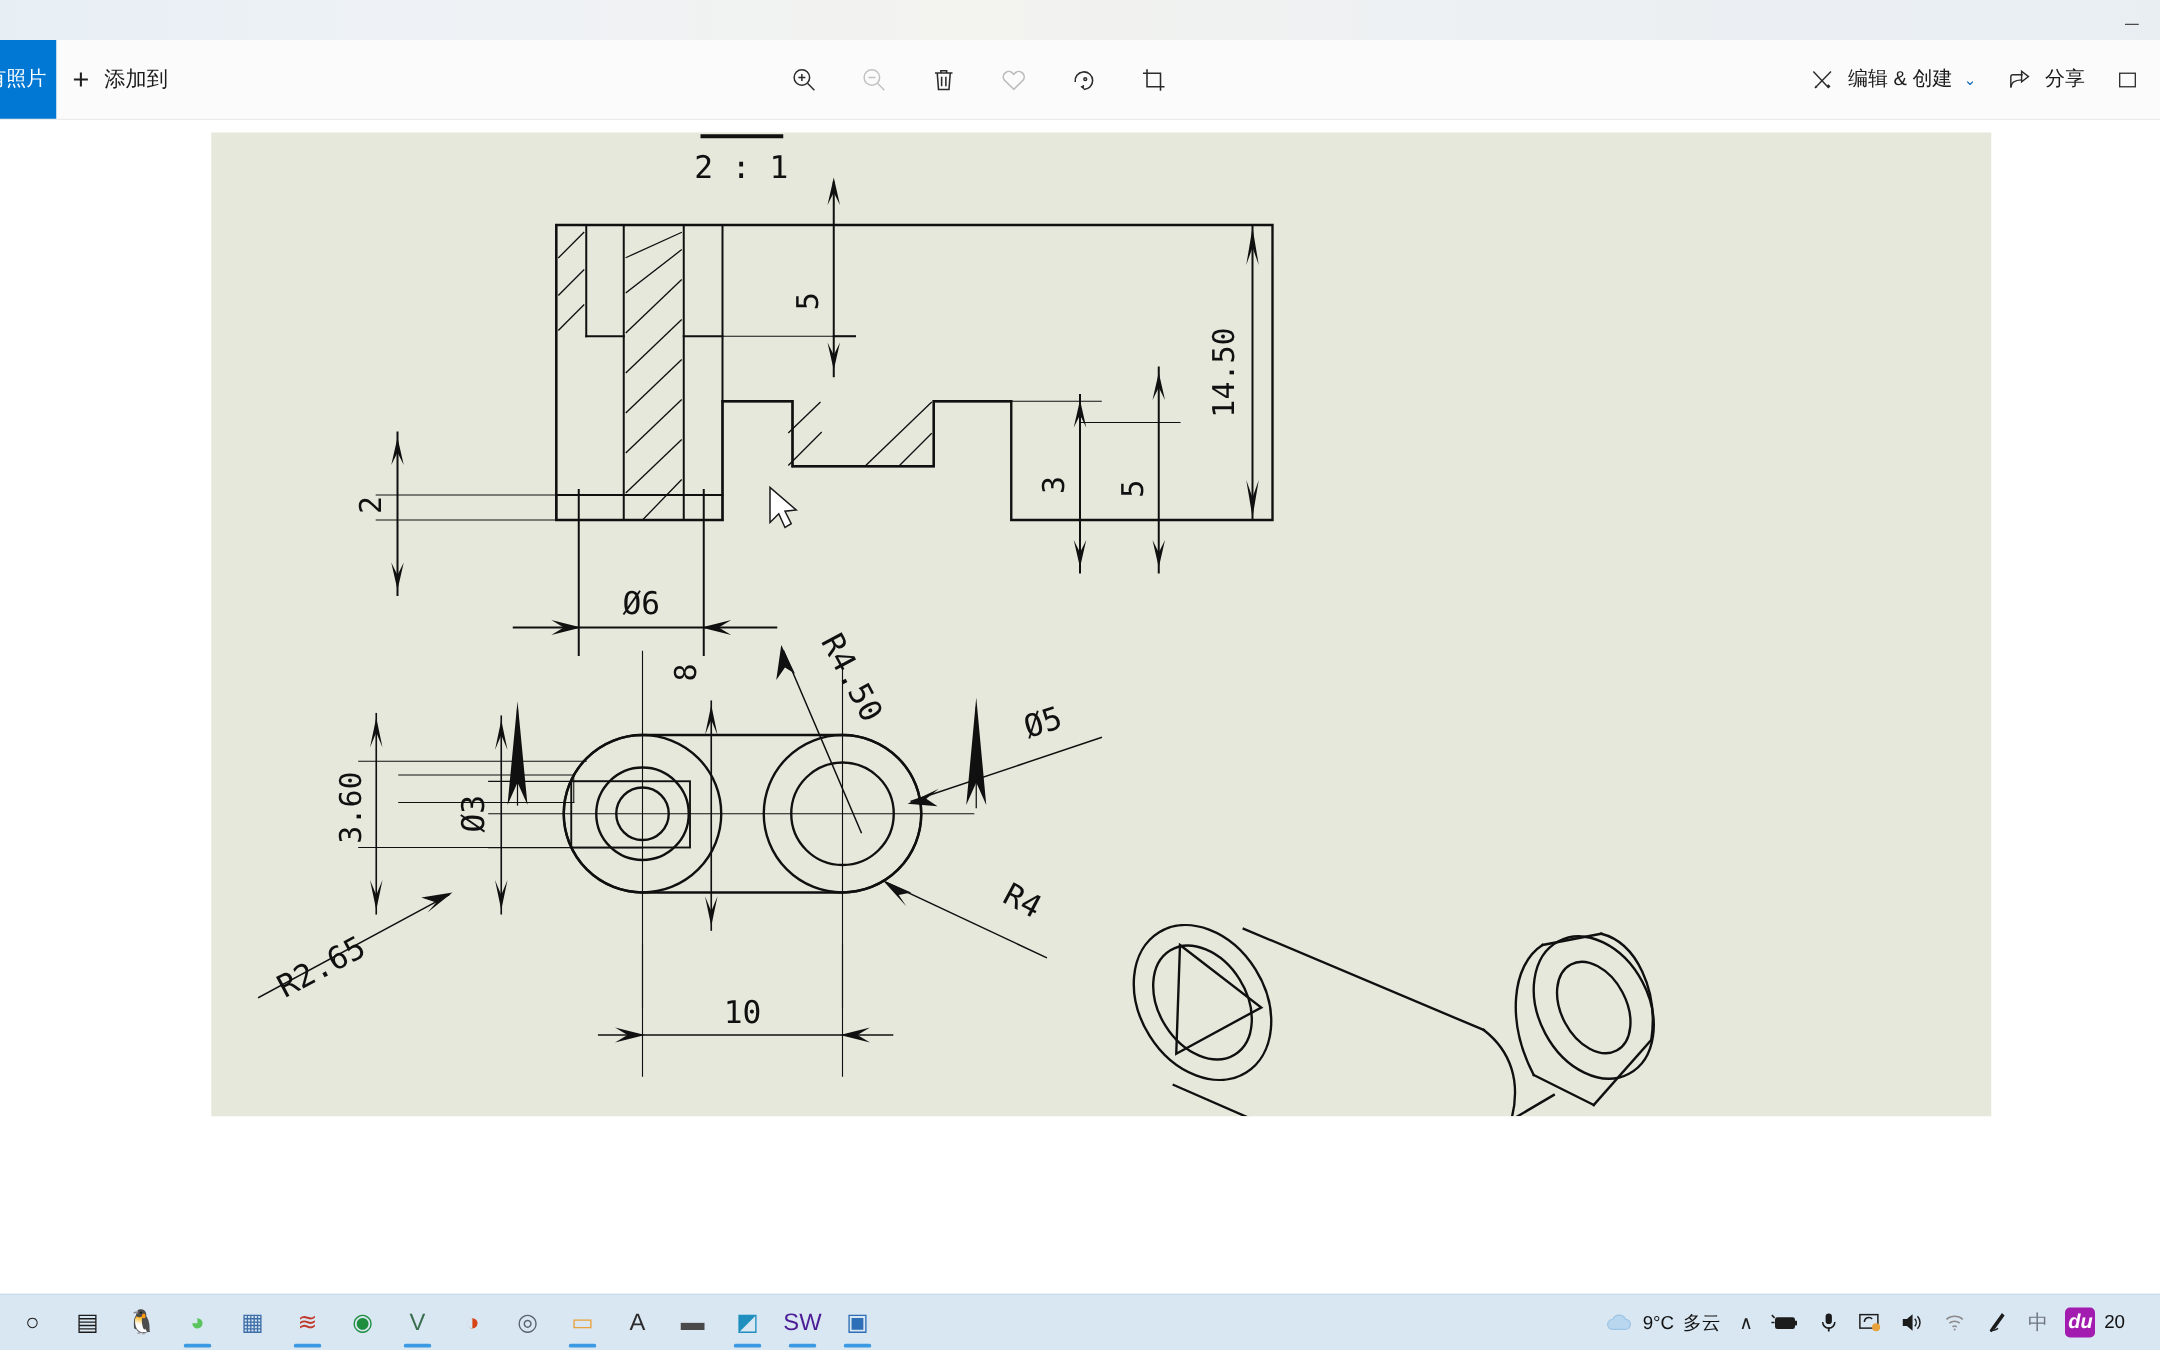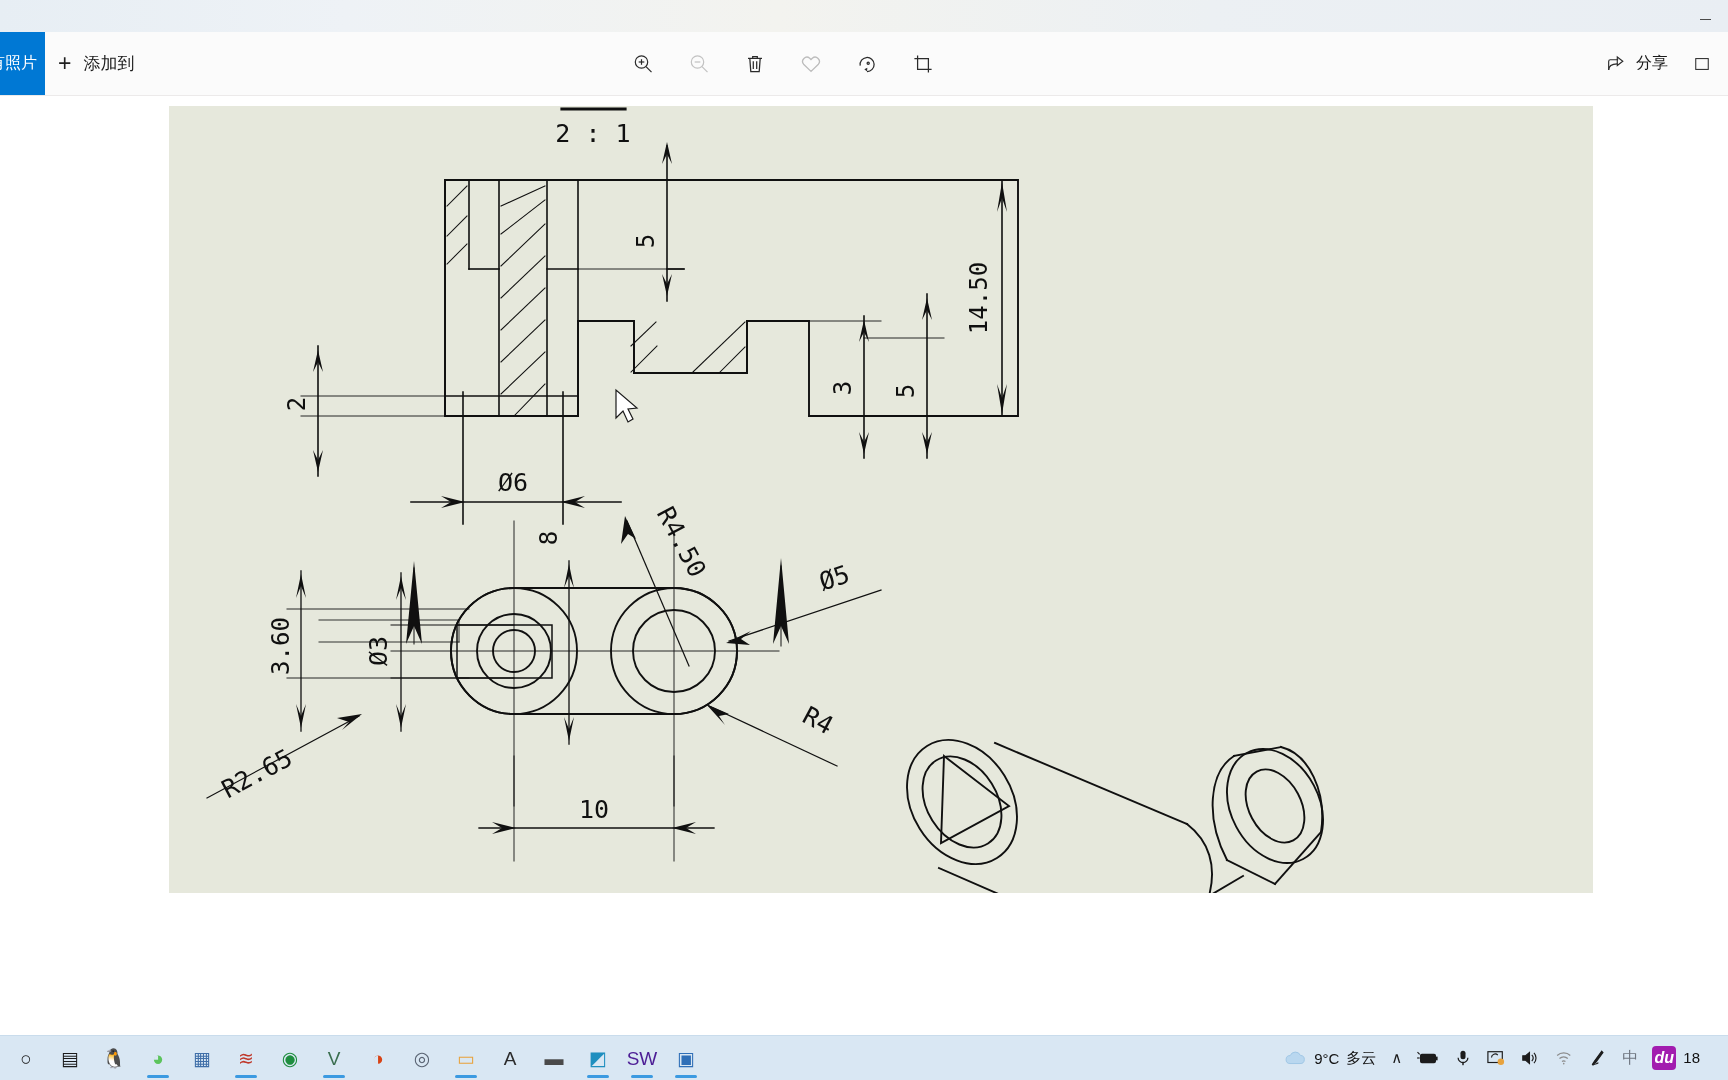--- a/index.html
+++ b/index.html
@@ -150,20 +150,30 @@
       </div>
       <div class="tbtn">
         <svg width="24" height="24" viewBox="0 0 24 24" fill="none" stroke="#2b2b2b" stroke-width="1.25">
           <path d="M6.6 3.4v14h14"></path>
             <path d="M3.4 6.6h14v14"></path>
         </svg>
       </div>
     </div>
 
     <div class="right-actions">
+      <div class="ract">
+        <svg width="22" height="22" viewBox="0 0 24 24" fill="none" stroke="#2b2b2b" stroke-width="1.25">
+          <path d="M4 4.5 17.5 19"></path>
+            <path d="M19.4 4.6 5.4 19"></path>
+          <path d="M15.6 17.1l2 1.9 1.4-1.5-1.9-1.8z" fill="#2b2b2b" stroke="none"></path>
+          <path d="M5.4 19l2.3-.6-1.7-1.7z" fill="#2b2b2b" stroke="none"></path>
+        </svg>
+        <span>编辑 &amp; 创建</span>
+        <span class="chev">⌄</span>
+      </div>
       <div class="ract">
         <svg width="22" height="22" viewBox="0 0 24 24" fill="none" stroke="#2b2b2b" stroke-width="1.25">
           <path d="M4 18.5V9.2c0-1 .8-1.8 1.8-1.8h8.6"></path>
           <path d="M4 18.5c0-4 3.6-6.4 9.4-6.6"></path>
           <path d="M13.4 4.4 19.4 9l-6 4.6z" fill="none"></path>
         </svg>
         <span>分享</span>
       </div>
       <div class="ract">
         <svg width="20" height="20" viewBox="0 0 24 24" fill="none" stroke="#2b2b2b" stroke-width="1.25">
@@ -470,18 +480,18 @@
           <path d="M5 19c2.6-2 4.4-.8 6.4-3"></path>
         </svg>
       </div>
       <div class="tray">
         <span style="font-size:16px;color:#6f7680;">中</span>
       </div>
       <div class="tray">
         <span class="chip" style="background:#a21caf;font-size:16px;font-style:italic;">du</span>
       </div>
       <div class="clock">
-        <span>18</span>
+        <span>20</span>
       </div>
     </div>
   </div>
 
 </div>
 
 </body></html>

